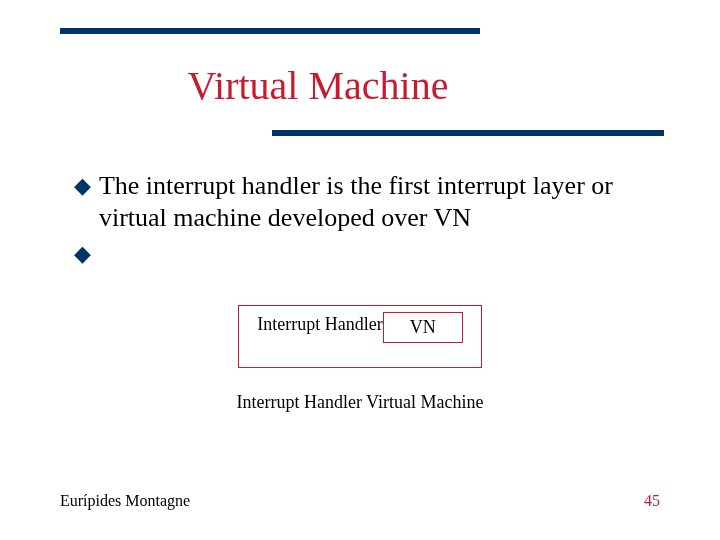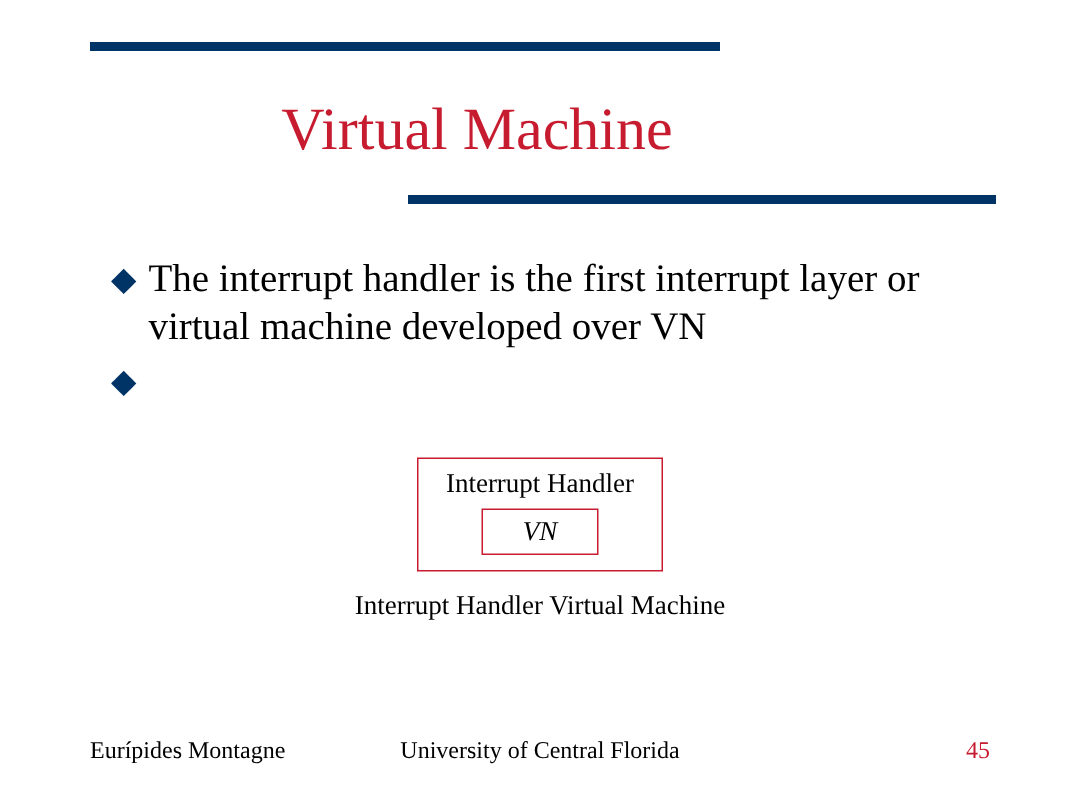--- a/index.html
+++ b/index.html
@@ -64,39 +64,38 @@
     position: absolute;
     top: 305px;
     left: 0;
     width: 720px;
     display: flex;
     flex-direction: column;
     align-items: center;
   }
   .outer-box {
     border: 1px solid #c71c30;
-    padding: 6px 18px 10px 18px;
+    padding: 6px 18px 24px 18px;
     display: flex;
-    flex-direction: column;
+    flex-direction: row;
     align-items: center;
   }
   .outer-label {
     font-size: 18px;
     color: #000;
     margin-bottom: 6px;
   }
   .inner-box {
     border: 1px solid #c71c30;
     padding: 4px 26px;
     font-size: 18px;
     color: #000;
-    font-style: italic;
   }
   .caption {
-    margin-top: 12px;
+    margin-top: 24px;
     font-size: 18px;
     color: #000;
   }
   .footer {
     position: absolute;
     bottom: 30px;
     left: 60px;
     right: 60px;
     display: flex;
     justify-content: space-between;
@@ -134,15 +133,14 @@
 <div class="diagram">
   <div class="outer-box">
     <div class="outer-label">Interrupt Handler</div>
     <div class="inner-box">VN</div>
   </div>
   <div class="caption">Interrupt Handler Virtual Machine</div>
 </div>
 
 <div class="footer">
   <span class="footer-left">Eurípides Montagne</span>
-  <span class="footer-center">University of Central Florida</span>
   <span class="footer-right">45</span>
 </div>
 
 </body></html>

